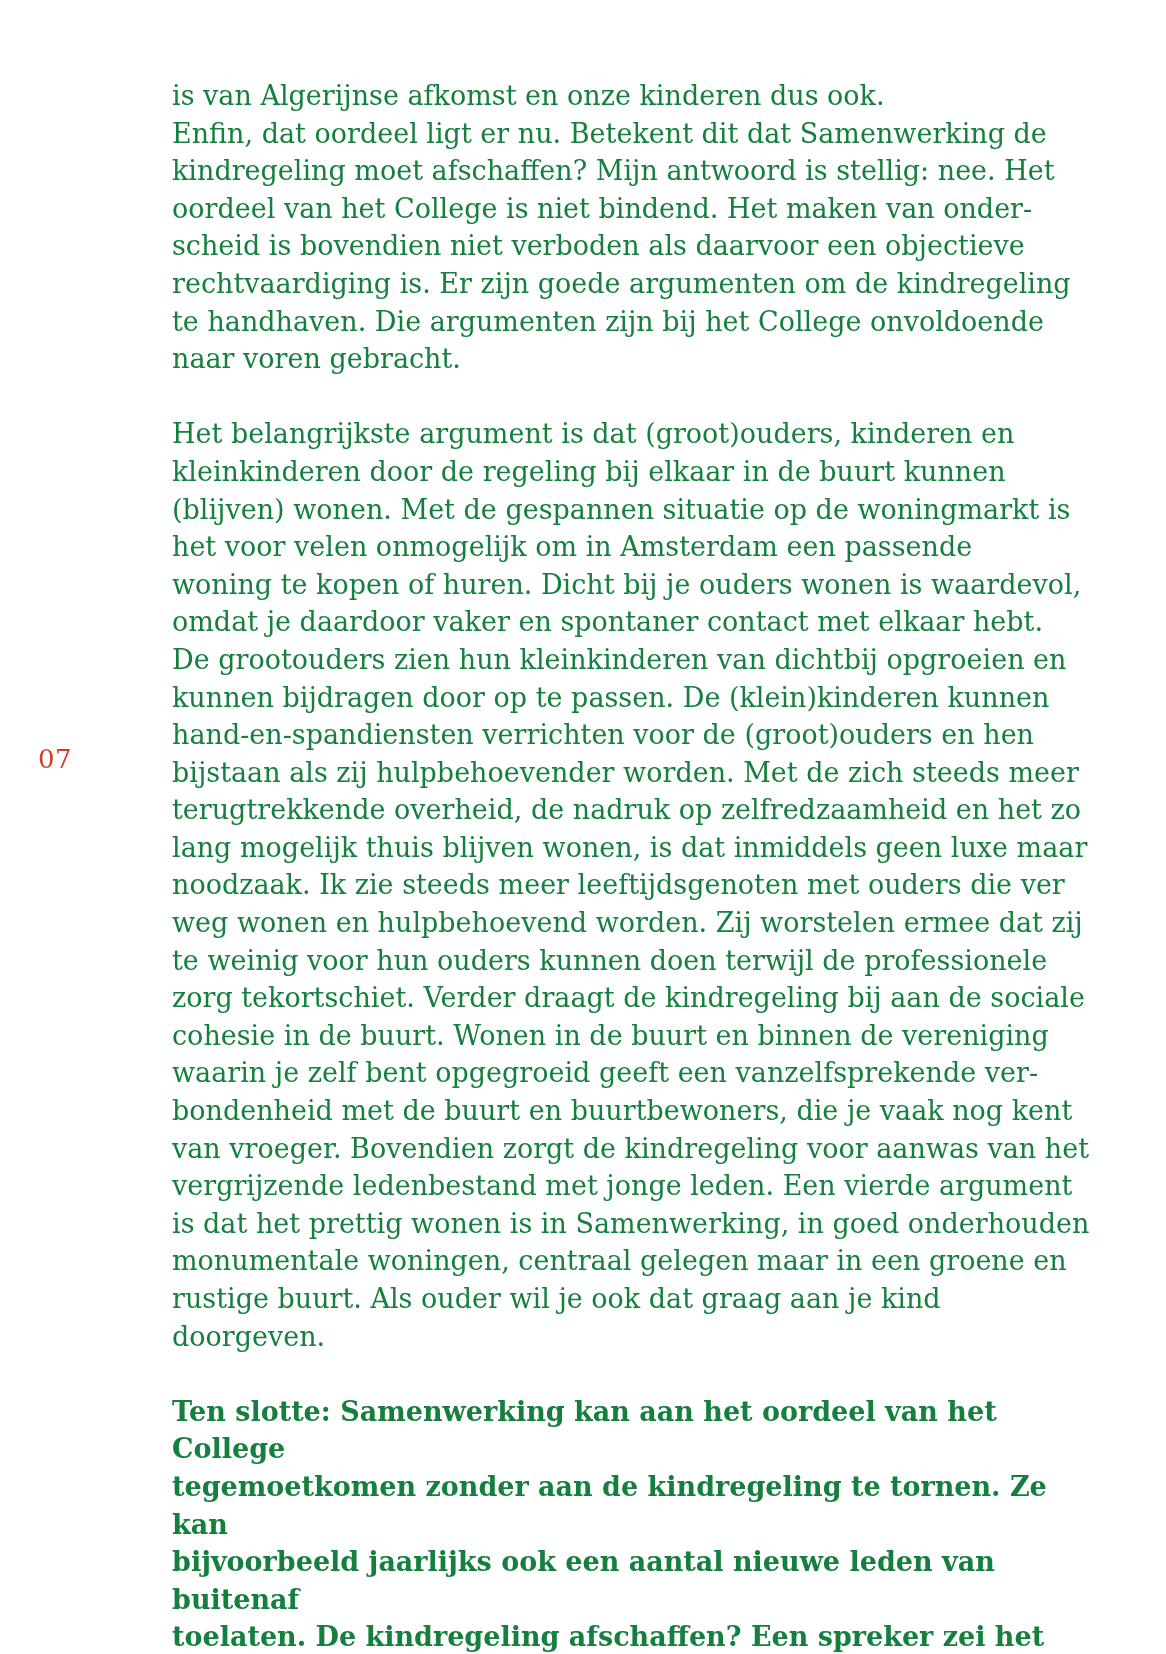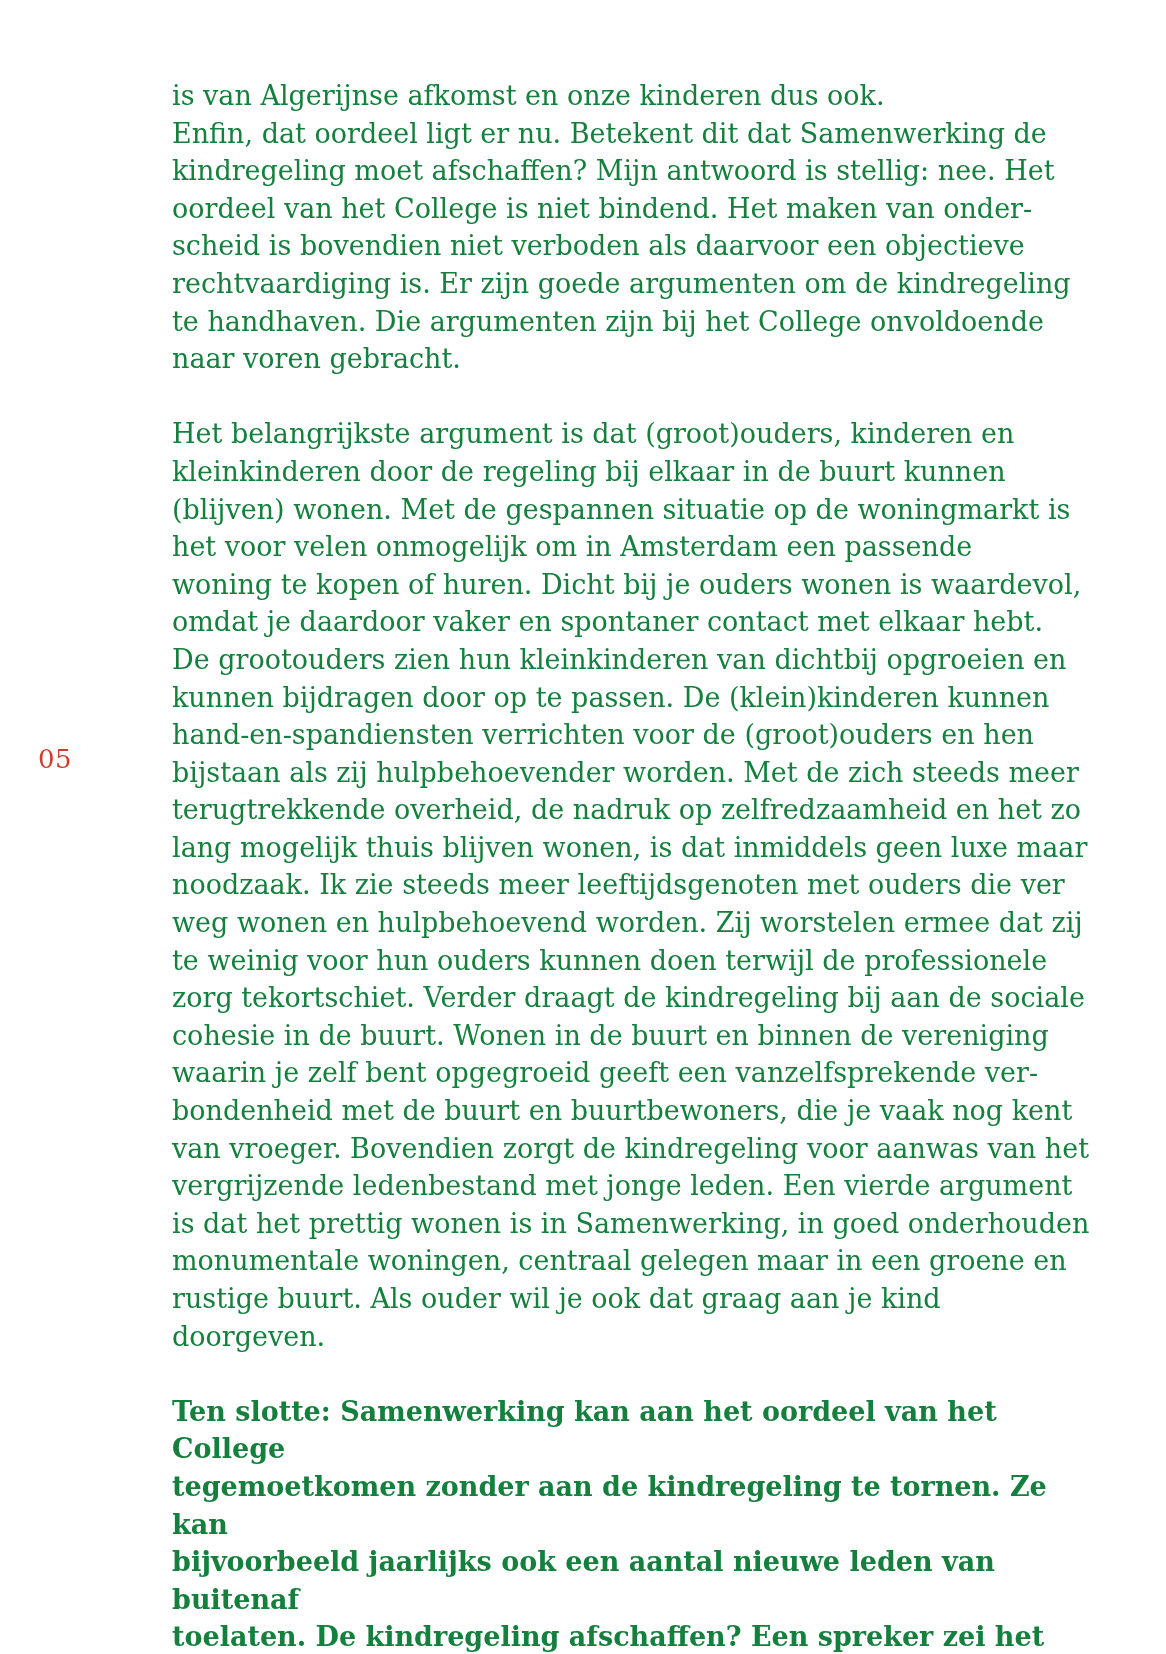--- a/index.html
+++ b/index.html
@@ -40,21 +40,21 @@
     }
     .para:last-child {
       margin-bottom: 0;
       font-weight: bold;
     }
   </style>
 </head>
 <body>
 
 <div class="page">
-  <div class="page-number">05</div>
+  <div class="page-number">07</div>
   <div class="text-block">
     <p class="para">is van Algerijnse afkomst en onze kinderen dus ook.
 Enfin, dat oordeel ligt er nu. Betekent dit dat Samenwerking de
 kindregeling moet afschaffen? Mijn antwoord is stellig: nee. Het
 oordeel van het College is niet bindend. Het maken van onder-
 scheid is bovendien niet verboden als daarvoor een objectieve
 rechtvaardiging is. Er zijn goede argumenten om de kindregeling
 te handhaven. Die argumenten zijn bij het College onvoldoende
 naar voren gebracht.</p>
     <p class="para">Het belangrijkste argument is dat (groot)ouders, kinderen en

